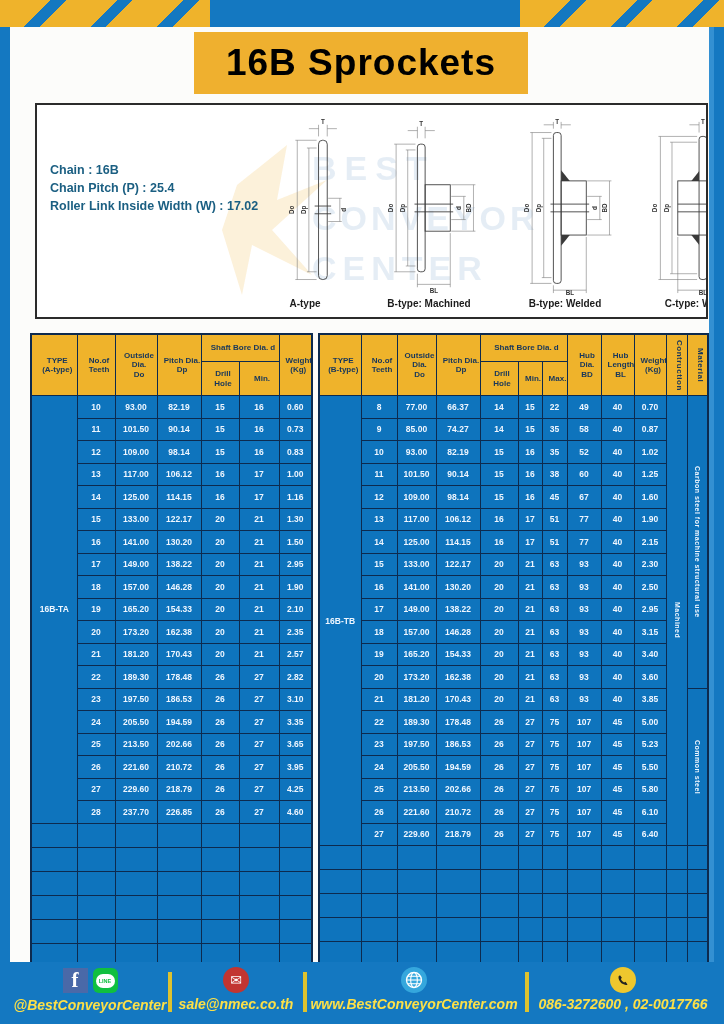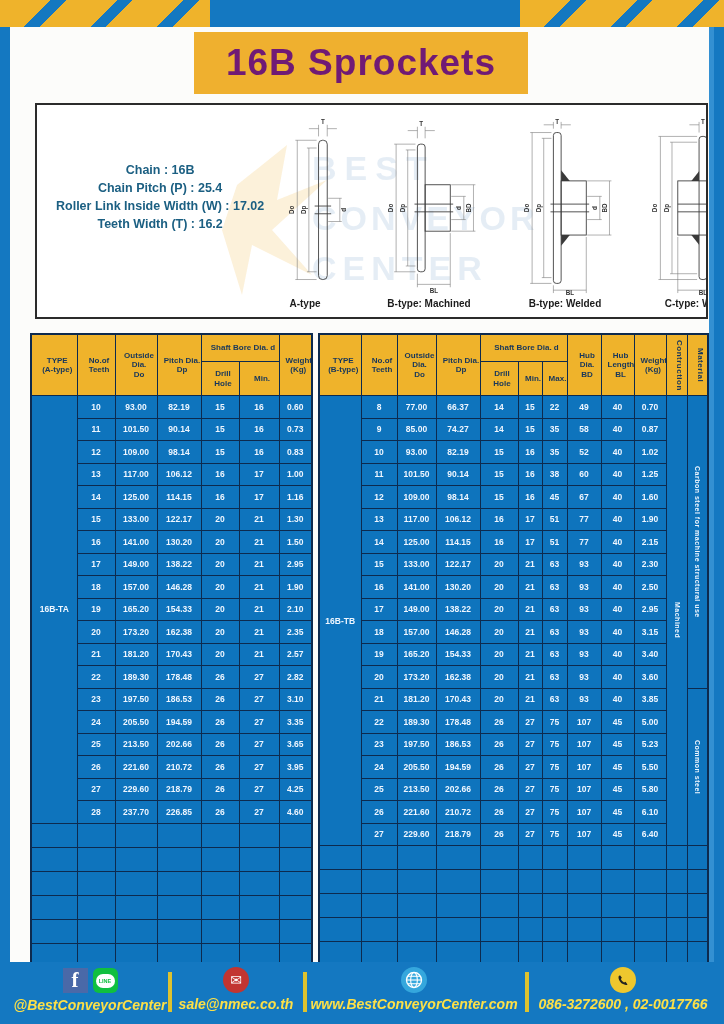--- a/index.html
+++ b/index.html
@@ -14,25 +14,25 @@
     background:repeating-linear-gradient(135deg,#efb32b 0 36px,rgba(0,0,0,0) 36px 47px);}
   .hz-left{left:0;width:210px;}
   .hz-right{left:520px;right:0;}
 
   
   .page{position:absolute;left:10px;top:27px;right:10px;bottom:62px;background:#fcfcfa;
         border-right:5px solid #3390d2;}
 
   .banner{position:absolute;left:184px;top:5px;width:334px;height:62px;background:#efb02f;
           display:flex;align-items:center;justify-content:center;}
-  .banner h1{margin:0;font-size:37px;letter-spacing:1px;color:#701a75;font-weight:bold;}
+  .banner h1{margin:0;font-size:37px;letter-spacing:1px;color:#000000;font-weight:bold;}
 
   .spec-box{position:absolute;left:25px;top:76px;width:669px;height:212px;border:2px solid #2b2b2b;
             background:#ffffff;overflow:hidden;}
-  .spec-text{position:absolute;left:19px;top:56px;z-index:3;text-align:center;}
+  .spec-text{position:absolute;left:13px;top:56px;z-index:3;}
   .spec-line{font-size:12.5px;font-weight:bold;color:#1b5f82;line-height:18px;white-space:pre;}
 
   .watermark{position:absolute;left:180px;top:20px;width:360px;height:180px;z-index:1;opacity:.45;}
 
   .diagrams{position:absolute;left:222px;top:4px;right:2px;bottom:2px;display:flex;z-index:2;gap:20px;}
   .diag{flex:1;display:flex;flex-direction:column;align-items:center;justify-content:flex-end;}
   .diag svg{display:block;}
   .diag-label{font-size:10px;color:#1c1c1c;font-weight:bold;margin:3px 0 6px 0;}
   .dimtxt{font-size:6.5px;fill:#333;font-weight:bold;}
 
@@ -90,21 +90,20 @@
       <polygon points="20,60 70,20 60,75 110,55 55,105 95,150 35,120 25,170 5,105" fill="#f3c469" opacity="0.55"></polygon>
       <text x="95" y="55" font-size="34" font-weight="bold" letter-spacing="8" fill="#c7d9ea">BEST</text>
       <text x="95" y="105" font-size="34" font-weight="bold" letter-spacing="4" fill="#c7d9ea">CONVEYOR</text>
       <text x="95" y="155" font-size="34" font-weight="bold" letter-spacing="6" fill="#c7d9ea">CENTER</text>
     </svg>
 
     <div class="spec-text">
       <div class="spec-line">Chain : 16B</div>
       <div class="spec-line">Chain Pitch (P) : 25.4</div>
       <div class="spec-line">Roller Link Inside Width (W) : 17.02</div>
-      <div class="spec-line">Teeth Width (T) : 16.2</div>
     </div>
 
     <div class="diagrams">
 
       <div class="diag">
         <svg width="92" height="176" viewBox="0 -6 92 182" stroke="#3a3a3a" stroke-width="0.9" fill="none">
           <rect x="60" y="16" width="9" height="144" rx="4"></rect>
           <line x1="56" y1="84" x2="73" y2="84"></line>
             <line x1="56" y1="92" x2="73" y2="92"></line>
           <g stroke="#777" stroke-width="0.6">

